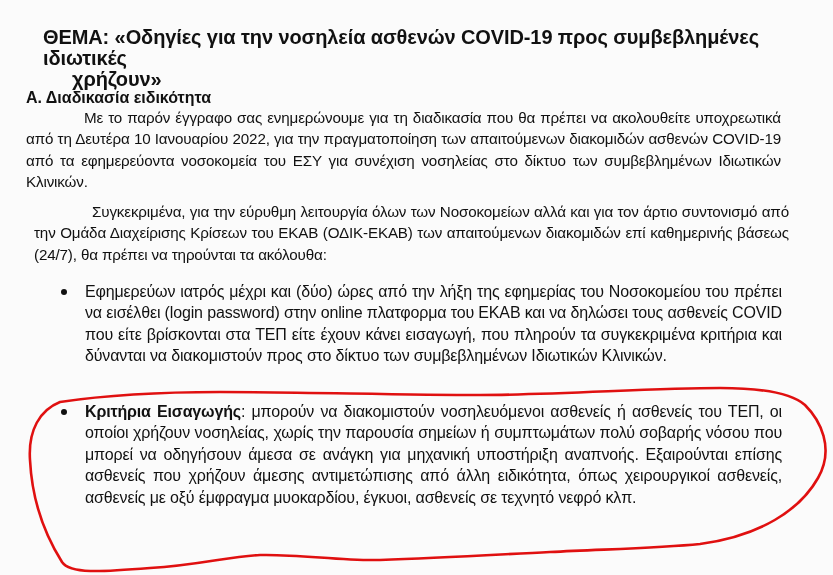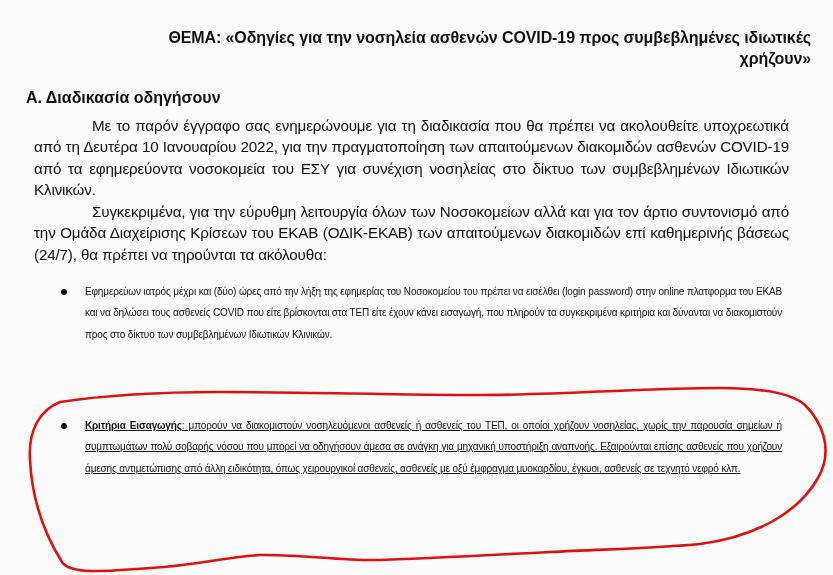--- a/index.html
+++ b/index.html
@@ -15,28 +15,27 @@
       font-family: "Liberation Sans", sans-serif;
       color: #111;
     }
     .page {
       position: absolute;
       left: 0; top: 0;
       width: 833px; height: 575px;
     }
     .subject {
       position: absolute;
-      left: 31px;
+      left: 43px;
       top: 27px;
       width: 780px;
       font-weight: bold;
-      font-size: 16px;
+      font-size: 20px;
       line-height: 21px;
       letter-spacing: -0.1px;
-      text-align: right;
     }
     .subject .line2 {
       display: block;
       padding-left: 29px;
     }
     .section-heading {
       position: absolute;
       left: 26px;
       top: 88px;
       font-weight: bold;
@@ -52,59 +51,59 @@
       text-align: justify;
       text-indent: 58px;
       letter-spacing: -0.15px;
     }
     .para1 { top: 107px; }
     .para2 { top: 193px; }
     .bullet-item {
       position: absolute;
       left: 85px;
       width: 697px;
-      font-size: 10px;
+      font-size: 16px;
       line-height: 21.4px;
       text-align: justify;
       letter-spacing: -0.15px;
     }
     .bullet-item .dot {
       position: absolute;
       left: -24px;
       top: 8px;
       width: 6px;
       height: 6px;
       border-radius: 50%;
       background: #111;
     }
     .bullet1 { top: 281px; }
-    .bullet2 { top: 415px; text-decoration: underline; }
+    .bullet2 { top: 401px; }
     .bullet2 .lead {
       font-weight: bold;
     }
     .annotation {
       position: absolute;
       left: 0; top: 0;
       width: 833px; height: 575px;
       pointer-events: none;
     }
   </style>
 </head>
 <body>
 
 <div class="page">
 
   <div class="subject">
     <span>ΘΕΜΑ: «Οδηγίες για την νοσηλεία ασθενών COVID-19 προς συμβεβλημένες ιδιωτικές</span>
     <span class="line2">χρήζουν»</span>
   </div>
 
-  <div class="section-heading">Α. Διαδικασία οδηγήσουν</div>
+  <div class="section-heading">Α. Διαδικασία ειδικότητα</div>
 
-  <p class="para para1" style="margin:8px">Με το παρόν έγγραφο σας ενημερώνουμε για τη διαδικασία που θα πρέπει να ακολουθείτε υποχρεωτικά από τη Δευτέρα 10 Ιανουαρίου 2022, για την πραγματοποίηση των απαιτούμενων διακομιδών ασθενών COVID-19 από τα εφημερεύοντα νοσοκομεία του ΕΣΥ για συνέχιση νοσηλείας στο δίκτυο των συμβεβλημένων Ιδιωτικών Κλινικών.</p>
+  <p class="para para1" style="margin:0">Με το παρόν έγγραφο σας ενημερώνουμε για τη διαδικασία που θα πρέπει να ακολουθείτε υποχρεωτικά από τη Δευτέρα 10 Ιανουαρίου 2022, για την πραγματοποίηση των απαιτούμενων διακομιδών ασθενών COVID-19 από τα εφημερεύοντα νοσοκομεία του ΕΣΥ για συνέχιση νοσηλείας στο δίκτυο των συμβεβλημένων Ιδιωτικών Κλινικών.</p>
 
   <p class="para para2" style="margin:8px">Συγκεκριμένα, για την εύρυθμη λειτουργία όλων των Νοσοκομείων αλλά και για τον άρτιο συντονισμό από την Ομάδα Διαχείρισης Κρίσεων του ΕΚΑΒ (ΟΔΙΚ-ΕΚΑΒ) των απαιτούμενων διακομιδών επί καθημερινής βάσεως (24/7), θα πρέπει να τηρούνται τα ακόλουθα:</p>
 
   <div class="bullet-item bullet1">
     <span class="dot"></span>
     <span>Εφημερεύων ιατρός μέχρι και (δύο) ώρες από την λήξη της εφημερίας του Νοσοκομείου του πρέπει να εισέλθει (login password) στην online πλατφορμα του ΕΚΑΒ και να δηλώσει τους ασθενείς COVID που είτε βρίσκονται στα ΤΕΠ είτε έχουν κάνει εισαγωγή, που πληρούν τα συγκεκριμένα κριτήρια και δύνανται να διακομιστούν προς στο δίκτυο των συμβεβλημένων Ιδιωτικών Κλινικών.</span>
   </div>
 
   <div class="bullet-item bullet2">
     <span class="dot"></span>

